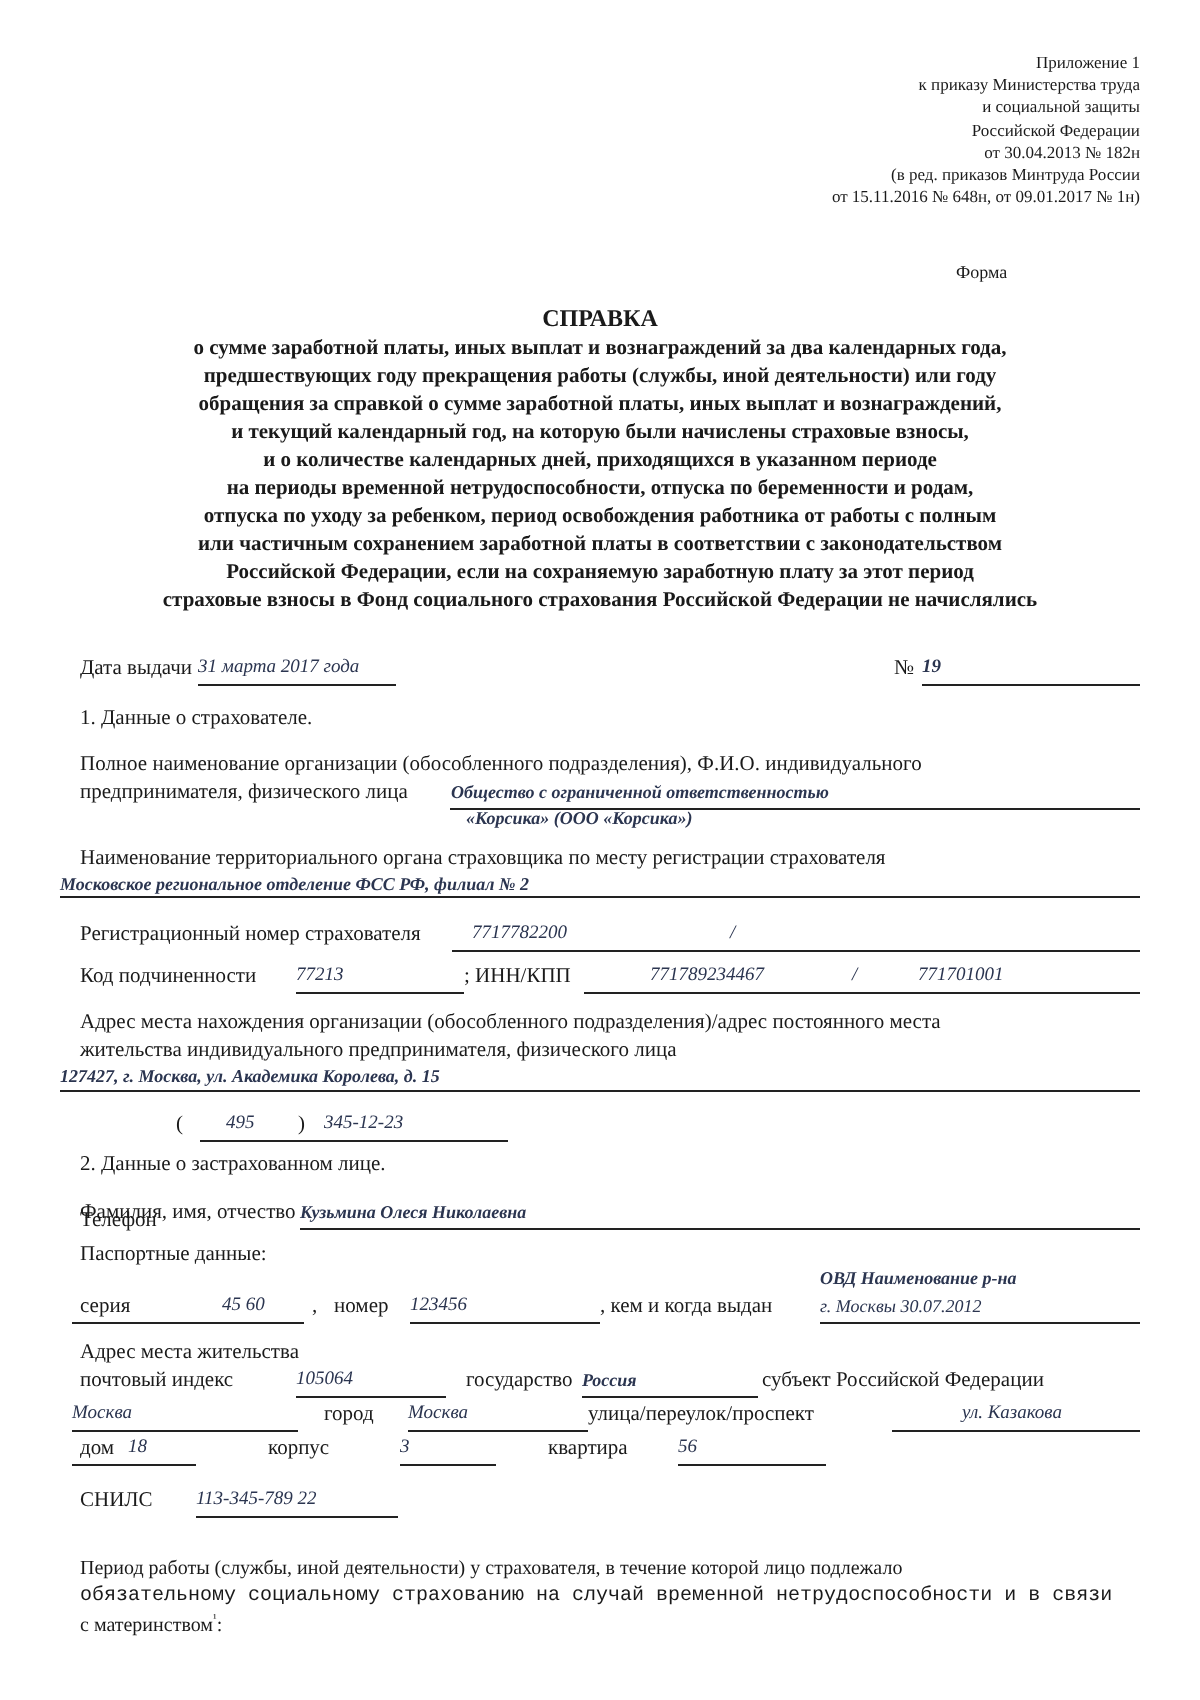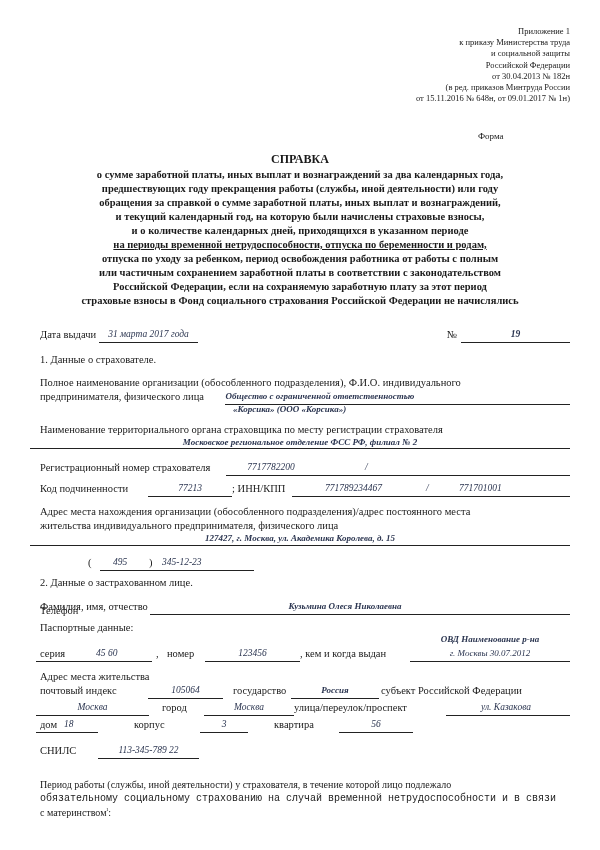--- a/index.html
+++ b/index.html
@@ -6,21 +6,21 @@
   body { width:600px; height:850px; position:relative; overflow:hidden;
          font-family:"Liberation Serif", serif; color:#1a1a1a; font-size:10.5px; }
   .abs { position:absolute; white-space:nowrap; }
   .hdr { right:30px; text-align:right; font-size:8.5px; line-height:11.2px; }
   .forma { left:478px; top:131px; font-size:9px; }
   .title { left:0; width:600px; text-align:center; font-weight:bold; }
   .t-main { top:152px; font-size:12px; }
   .t-line { font-size:10.5px; left:0; width:600px; text-align:center; font-weight:bold; line-height:14px; }
   .lbl { font-size:10.5px; }
   .fill { position:absolute; border-bottom:1px solid #222; height:14px; }
-  .val { position:absolute; font-style:italic; color:#2b3550; font-size:9.5px; white-space:nowrap; text-align:center; }
+  .val { position:absolute; font-style:italic; color:#2b3550; font-size:9.5px; white-space:nowrap; }
   .val.b { font-weight:bold; }
   .slash { position:absolute; font-style:italic; color:#2b3550; font-size:9.5px; }
 </style>
 </head>
 <body>
 
 <div class="abs hdr" style="top:26px;">
   <div>Приложение 1</div>
   <div>к приказу Министерства труда</div>
   <div>и социальной защиты</div>
@@ -30,21 +30,21 @@
   <div>от 15.11.2016 № 648н, от 09.01.2017 № 1н)</div>
 </div>
 <div class="abs forma">Форма</div>
 
 <div class="abs title t-main">СПРАВКА</div>
 <div class="abs t-line" style="top:168px;">о сумме заработной платы, иных выплат и вознаграждений за два календарных года,</div>
 <div class="abs t-line" style="top:182px;">предшествующих году прекращения работы (службы, иной деятельности) или году</div>
 <div class="abs t-line" style="top:196px;">обращения за справкой о сумме заработной платы, иных выплат и вознаграждений,</div>
 <div class="abs t-line" style="top:210px;">и текущий календарный год, на которую были начислены страховые взносы,</div>
 <div class="abs t-line" style="top:224px;">и о количестве календарных дней, приходящихся в указанном периоде</div>
-<div class="abs t-line" style="top:238px;text-decoration:underline;">на периоды временной нетрудоспособности, отпуска по беременности и родам,</div>
+<div class="abs t-line" style="top:238px;">на периоды временной нетрудоспособности, отпуска по беременности и родам,</div>
 <div class="abs t-line" style="top:252px;">отпуска по уходу за ребенком, период освобождения работника от работы с полным</div>
 <div class="abs t-line" style="top:266px;">или частичным сохранением заработной платы в соответствии с законодательством</div>
 <div class="abs t-line" style="top:280px;">Российской Федерации, если на сохраняемую заработную плату за этот период</div>
 <div class="abs t-line" style="top:294px;">страховые взносы в Фонд социального страхования Российской Федерации не начислялись</div>
 
 <div class="abs lbl" style="left:40px; top:329px;">Дата выдачи</div>
 <div class="fill" style="left:99px; top:328px; width:99px;"></div>
 <div class="val" style="left:99px; top:329px; width:99px;">31 марта 2017 года</div>
 <div class="abs lbl" style="left:447px; top:329px;">№</div>
 <div class="fill" style="left:461px; top:328px; width:109px;"></div>
@@ -91,21 +91,21 @@
 <div class="abs lbl" style="left:40px; top:577px;">2. Данные о застрахованном лице.</div>
 
 <div class="abs lbl" style="left:40px; top:601px;">Фамилия, имя, отчество</div>
 <div class="fill" style="left:150px; top:600px; width:420px;"></div>
 <div class="val b" style="left:150px; top:601px; width:390px; font-size:9px;">Кузьмина Олеся Николаевна</div>
 
 <div class="abs lbl" style="left:40px; top:622px;">Паспортные данные:</div>
 
 <div class="fill" style="left:36px; top:647px; width:116px;"></div>
 <div class="abs lbl" style="left:40px; top:648px;">серия</div>
-<div class="val" style="left:96px; top:648px;">45 60</div>
+<div class="val" style="left:111px; top:648px;">45 60</div>
 <div class="abs lbl" style="left:156px; top:648px;">,</div>
 <div class="abs lbl" style="left:167px; top:648px;">номер</div>
 <div class="fill" style="left:205px; top:647px; width:95px;"></div>
 <div class="val" style="left:205px; top:648px; width:95px;">123456</div>
 <div class="abs lbl" style="left:300px; top:648px;">, кем и когда выдан</div>
 <div class="fill" style="left:410px; top:647px; width:160px;"></div>
 <div class="val b" style="left:410px; top:634px; width:160px; font-size:9px;">ОВД Наименование р-на</div>
 <div class="val" style="left:410px; top:648px; width:160px; font-size:9px;">г. Москвы 30.07.2012</div>
 
 <div class="abs lbl" style="left:40px; top:671px;">Адрес места жительства</div>

